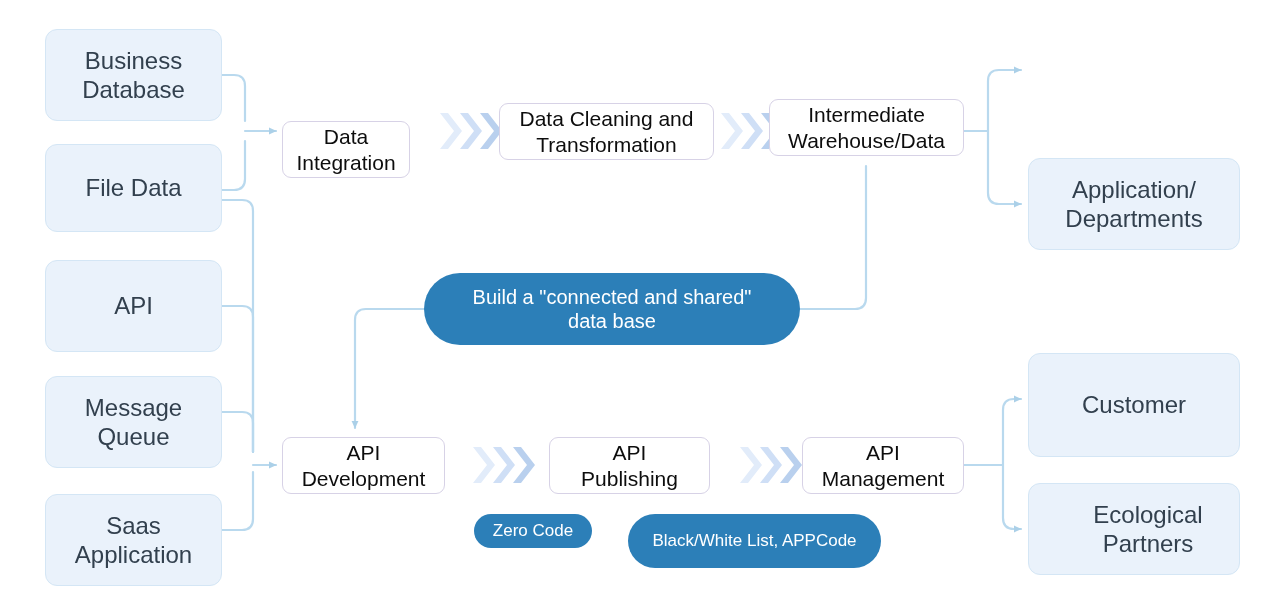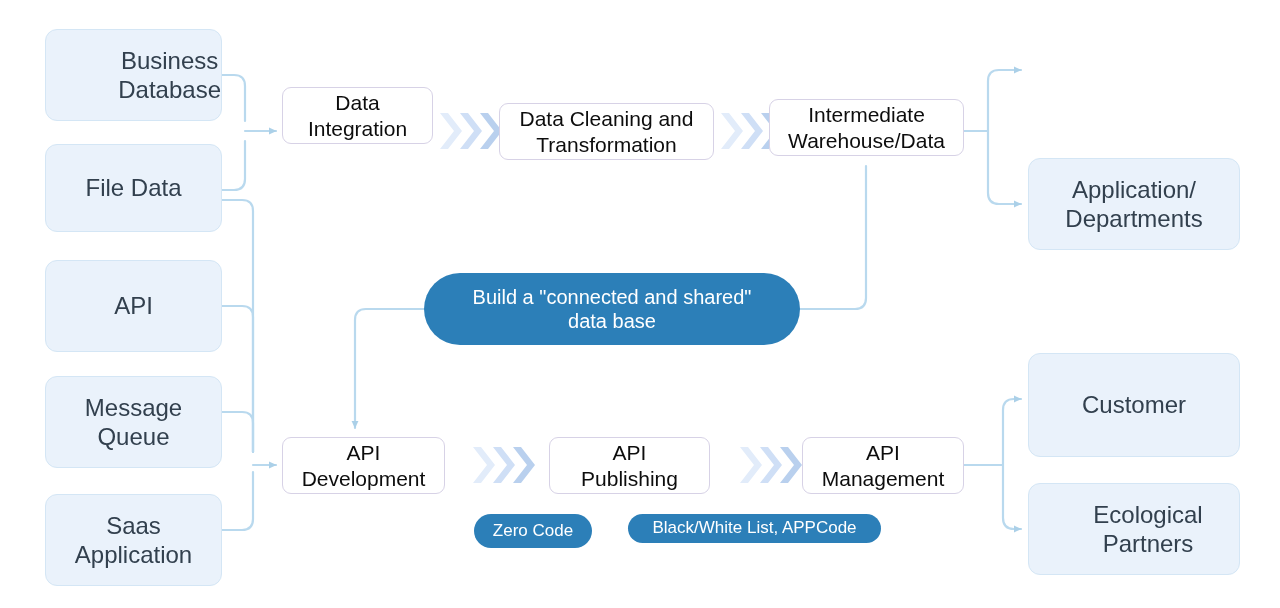--- a/index.html
+++ b/index.html
@@ -106,21 +106,21 @@
       <path d="M501,447 L515,465 L501,483 L493,483 L507,465 L493,447 Z" fill="#cfdff6"></path>
       <path d="M521,447 L535,465 L521,483 L513,483 L527,465 L513,447 Z" fill="#b9d0ee"></path>
     </g>
     <g>
       <path d="M748,447 L762,465 L748,483 L740,483 L754,465 L740,447 Z" fill="#e2ecfa"></path>
       <path d="M768,447 L782,465 L768,483 L760,483 L774,465 L760,447 Z" fill="#cfdff6"></path>
       <path d="M788,447 L802,465 L788,483 L780,483 L794,465 L780,447 Z" fill="#b9d0ee"></path>
     </g>
   </svg>
 
-  <div class="node card" style="left:45px;top:29px;width:177px;height:92px;justify-content:flex-end;">
+  <div class="node card" style="left:45px;top:29px;width:177px;height:92px;">
     <span class="lbl">Business
 Database</span>
   </div>
 
   <div class="node card" style="left:45px;top:144px;width:177px;height:88px;">
     <span class="lbl">File Data</span>
   </div>
 
   <div class="node card" style="left:45px;top:260px;width:177px;height:92px;">
     <span class="lbl">API</span>
@@ -129,21 +129,21 @@
   <div class="node card" style="left:45px;top:376px;width:177px;height:92px;">
     <span class="lbl">Message
 Queue</span>
   </div>
 
   <div class="node card" style="left:45px;top:494px;width:177px;height:92px;">
     <span class="lbl">Saas
 Application</span>
   </div>
 
-  <div class="node proc" style="left:282px;top:87px;width:151px;height:57px;">
+  <div class="node proc" style="left:282px;top:121px;width:128px;height:57px;">
     <span class="lbl">Data
 Integration</span>
   </div>
 
   <div class="node proc" style="left:499px;top:103px;width:215px;height:57px;">
     <span class="lbl">Data Cleaning and
 Transformation</span>
   </div>
 
   <div class="node proc" style="left:769px;top:99px;width:195px;height:57px;">
@@ -168,21 +168,21 @@
 
   <div class="node proc" style="left:802px;top:437px;width:162px;height:57px;">
     <span class="lbl">API
 Management</span>
   </div>
 
   <div class="node pill small" style="left:474px;top:514px;width:118px;height:34px;">
     <span class="lbl">Zero Code</span>
   </div>
 
-  <div class="node pill small" style="left:628px;top:514px;width:253px;height:29px;">
+  <div class="node pill small" style="left:628px;top:514px;width:253px;height:54px;">
     <span class="lbl">Black/White List, APPCode</span>
   </div>
 
 
   <div class="node card" style="left:1028px;top:158px;width:212px;height:92px;">
     <span class="lbl">Application/
 Departments</span>
   </div>
 
   <div class="node card" style="left:1028px;top:353px;width:212px;height:104px;">

